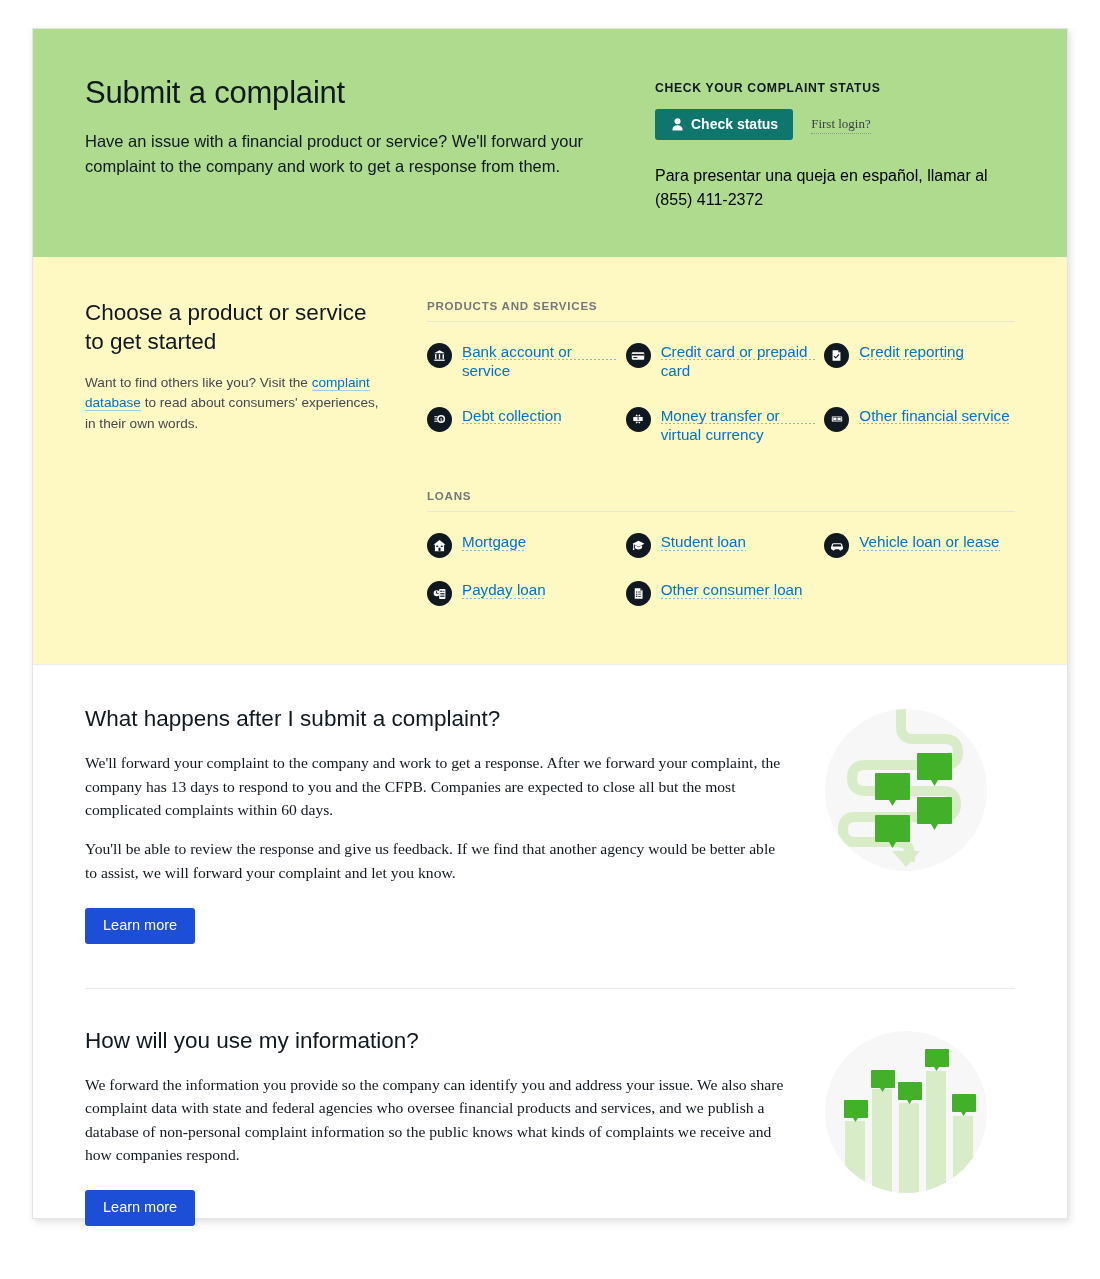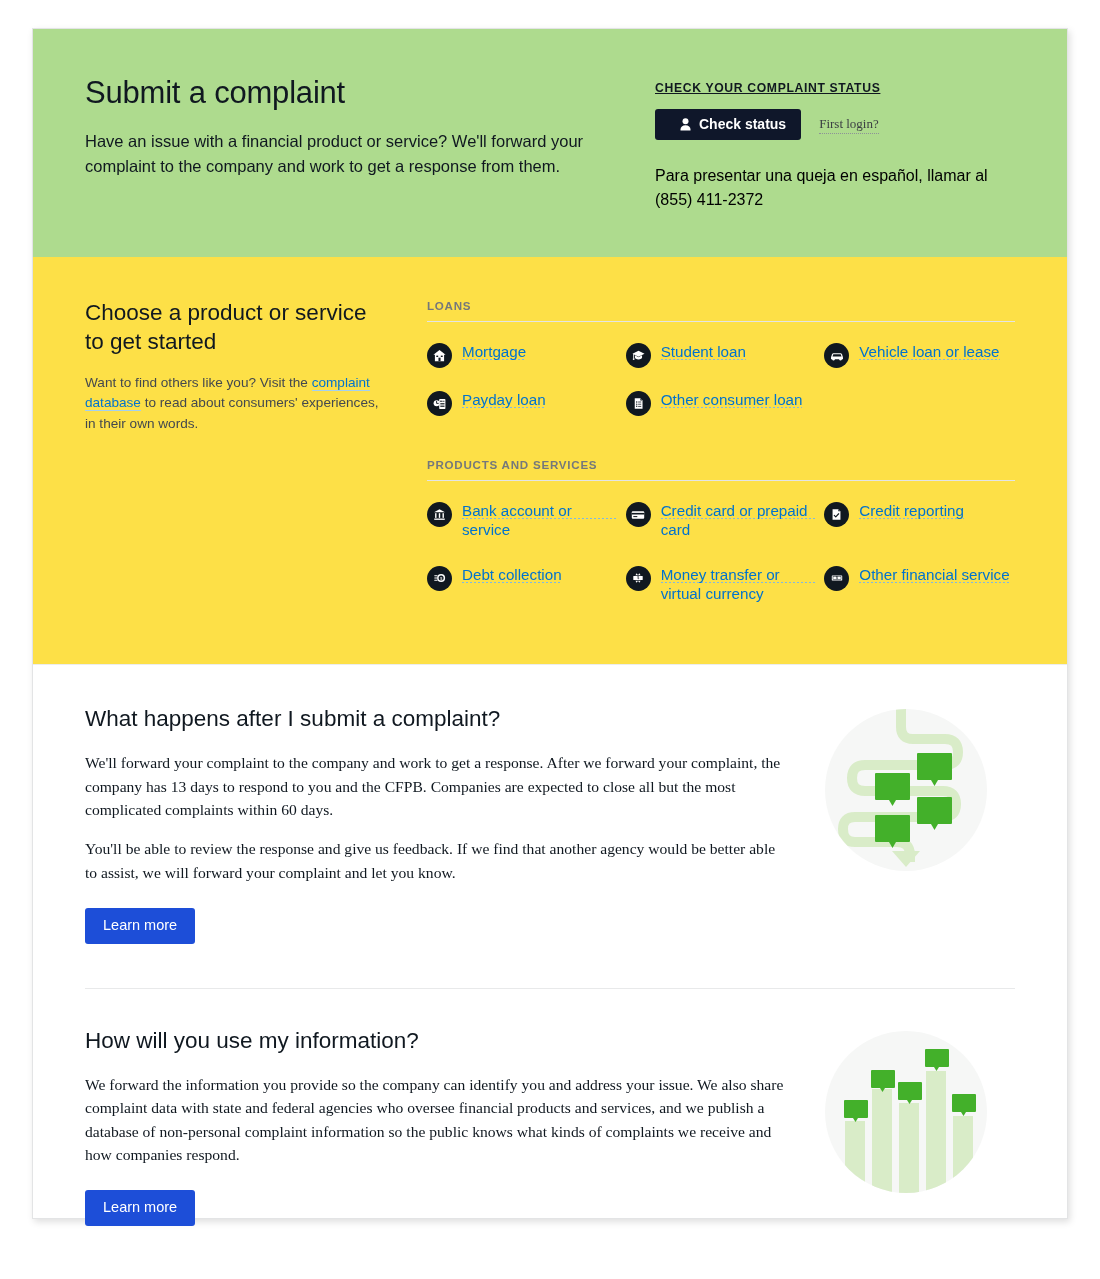--- a/index.html
+++ b/index.html
@@ -53,29 +53,28 @@
     max-width: 530px;
   }
   .hero-right { flex: 1; padding-top: 6px; }
   .status-kicker {
     font-size: 12.2px;
     font-weight: 700;
     letter-spacing: 0.65px;
     color: #101820;
     margin: 0 0 14px 0;
     text-transform: uppercase;
-    text-decoration: underline;
   }
   .status-row { display: flex; align-items: center; gap: 18px; }
   .btn-check {
-    background: #0f172a;
+    background: #0f766e;
     color: #ffffff;
     border: 0;
     border-radius: 3px;
-    padding: 8px 15px 9px 25px;
+    padding: 8px 15px 9px 17px;
     font-size: 14px;
     font-weight: 600;
     font-family: "Liberation Sans", sans-serif;
     display: inline-flex;
     align-items: center;
     gap: 8px;
     cursor: pointer;
     line-height: 1;
   }
   .btn-check svg { display: block; }
@@ -91,21 +90,21 @@
   .hero-es {
     font-size: 16px;
     line-height: 1.5;
     color: #000000;
     margin: 24px 0 0 0;
     max-width: 360px;
   }
 
   
   .chooser {
-    background: #fde047;
+    background: #fef9c3;
     border-bottom: 1px solid #eceded;
     padding: 42px 52px 58px 52px;
     display: flex;
     gap: 22px;
   }
   .chooser-left { width: 320px; flex: none; padding-right: 20px; }
   .chooser-title {
     font-size: 22.5px;
     font-weight: 400;
     color: #101820;
@@ -266,20 +265,102 @@
     <div class="chooser-left">
       <h2 class="chooser-title">Choose a product or service to get started</h2>
       <p class="chooser-p">
         <span>Want to find others like you? Visit the </span><a class="ilink" href="#">complaint database</a><span> to read about consumers' experiences, in their own words.</span>
       </p>
     </div>
 
     <div class="chooser-right">
 
       <div class="group">
+        <p class="group-label">PRODUCTS AND SERVICES</p>
+        <hr class="group-rule">
+        <div class="prod-grid">
+
+          <a class="prod" href="#">
+            <span class="prod-icon">
+              <svg width="15" height="15" viewBox="0 0 16 16" aria-hidden="true">
+                <path d="M8 2.3L2.2 5.6h11.6L8 2.3z" fill="#ffffff"></path>
+                <rect x="3.3" y="6.6" width="1.5" height="5.0" fill="#ffffff"></rect>
+                <rect x="7.25" y="6.6" width="1.5" height="5.0" fill="#ffffff"></rect>
+                <rect x="11.2" y="6.6" width="1.5" height="5.0" fill="#ffffff"></rect>
+                <rect x="2.4" y="12.3" width="11.2" height="1.4" fill="#ffffff"></rect>
+              </svg>
+            </span>
+            <span class="prod-label">Bank account or service</span>
+          </a>
+
+          <a class="prod" href="#">
+            <span class="prod-icon">
+              <svg width="16" height="16" viewBox="0 0 16 16" aria-hidden="true">
+                <rect x="1.8" y="4.2" width="12.4" height="7.6" rx="1.0" fill="#ffffff"></rect>
+                <rect x="1.8" y="5.9" width="12.4" height="1.6" fill="#101820"></rect>
+                <rect x="3.3" y="9.1" width="4.0" height="1.0" fill="#101820"></rect>
+              </svg>
+            </span>
+            <span class="prod-label">Credit card or prepaid card</span>
+          </a>
+
+          <a class="prod" href="#">
+            <span class="prod-icon">
+              <svg width="15" height="15" viewBox="0 0 16 16" aria-hidden="true">
+                <path d="M3.8 2.3h6.1l2.3 2.3v9.1H3.8V2.3z" fill="#ffffff"></path>
+                <path d="M9.9 2.3l2.3 2.3H9.9V2.3z" fill="#101820"></path>
+                <path d="M5.6 8.9l1.6 1.7 3.1-3.4" stroke="#101820" stroke-width="1.2" fill="none" stroke-linecap="round" stroke-linejoin="round"></path>
+              </svg>
+            </span>
+            <span class="prod-label">Credit reporting</span>
+          </a>
+
+          <a class="prod" href="#">
+            <span class="prod-icon">
+              <svg width="16" height="16" viewBox="0 0 16 16" aria-hidden="true">
+                <circle cx="9.1" cy="8.0" r="4.0" fill="#ffffff"></circle>
+                <circle cx="9.1" cy="8.0" r="2.5" fill="#101820"></circle>
+                <text x="9.1" y="9.5" font-size="4.3" fill="#ffffff" text-anchor="middle" font-family="Liberation Sans, sans-serif">$</text>
+                <rect x="2.2" y="5.3" width="3.4" height="0.95" rx="0.4" fill="#ffffff"></rect>
+                <rect x="2.2" y="7.5" width="3.4" height="0.95" rx="0.4" fill="#ffffff"></rect>
+                <rect x="2.2" y="9.7" width="3.4" height="0.95" rx="0.4" fill="#ffffff"></rect>
+              </svg>
+            </span>
+            <span class="prod-label">Debt collection</span>
+          </a>
+
+          <a class="prod" href="#">
+            <span class="prod-icon">
+              <svg width="16" height="16" viewBox="0 0 16 16" aria-hidden="true">
+                <rect x="3.3" y="6.1" width="9.4" height="3.9" rx="0.5" fill="#ffffff"></rect>
+                <text x="8" y="9.3" font-size="4.0" fill="#101820" text-anchor="middle" font-family="Liberation Sans, sans-serif">$</text>
+                <path d="M5.4 5.3L6.7 3.3 8.0 5.3z" fill="#ffffff"></path>
+                <path d="M8.0 5.3L9.3 3.3 10.6 5.3z" fill="#ffffff"></path>
+                <path d="M5.4 10.8L6.7 12.8 8.0 10.8z" fill="#ffffff"></path>
+                <path d="M8.0 10.8L9.3 12.8 10.6 10.8z" fill="#ffffff"></path>
+              </svg>
+            </span>
+            <span class="prod-label">Money transfer or virtual currency</span>
+          </a>
+
+          <a class="prod" href="#">
+            <span class="prod-icon">
+              <svg width="16" height="16" viewBox="0 0 16 16" aria-hidden="true">
+                <rect x="2.8" y="5.4" width="10.4" height="5.2" rx="0.5" fill="#ffffff"></rect>
+                <rect x="4.0" y="6.5" width="8.0" height="3.0" fill="none" stroke="#101820" stroke-width="0.5"></rect>
+                <text x="8" y="9.4" font-size="4.3" fill="#101820" text-anchor="middle" font-family="Liberation Sans, sans-serif">$</text>
+              </svg>
+            </span>
+            <span class="prod-label">Other financial service</span>
+          </a>
+
+        </div>
+      </div>
+
+      <div class="group">
         <p class="group-label">LOANS</p>
         <hr class="group-rule">
         <div class="prod-grid">
 
           <a class="prod" href="#">
             <span class="prod-icon">
               <svg width="15" height="15" viewBox="0 0 16 16" aria-hidden="true">
                 <path d="M8 2.2L1.5 7.3h1.6V14h9.8V7.3h1.6L8 2.2z" fill="#ffffff"></path>
                 <rect x="6.9" y="10.3" width="2.2" height="3.7" fill="#101820"></rect>
                 <rect x="4.6" y="8.1" width="2.0" height="1.5" fill="#101820"></rect>
@@ -336,102 +417,20 @@
                 <path d="M10 2.4l2.3 2.3H10V2.4z" fill="#101820"></path>
                 <circle cx="6.1" cy="6.4" r="0.75" fill="#101820"></circle>
                 <rect x="7.6" y="6.0" width="3.3" height="0.8" fill="#101820"></rect>
                 <circle cx="6.1" cy="8.7" r="0.75" fill="#101820"></circle>
                 <rect x="7.6" y="8.3" width="3.3" height="0.8" fill="#101820"></rect>
                 <circle cx="6.1" cy="11.0" r="0.75" fill="#101820"></circle>
                 <rect x="7.6" y="10.6" width="3.3" height="0.8" fill="#101820"></rect>
               </svg>
             </span>
             <span class="prod-label">Other consumer loan</span>
-          </a>
-
-        </div>
-      </div>
-
-      <div class="group">
-        <p class="group-label">PRODUCTS AND SERVICES</p>
-        <hr class="group-rule">
-        <div class="prod-grid">
-
-          <a class="prod" href="#">
-            <span class="prod-icon">
-              <svg width="15" height="15" viewBox="0 0 16 16" aria-hidden="true">
-                <path d="M8 2.3L2.2 5.6h11.6L8 2.3z" fill="#ffffff"></path>
-                <rect x="3.3" y="6.6" width="1.5" height="5.0" fill="#ffffff"></rect>
-                <rect x="7.25" y="6.6" width="1.5" height="5.0" fill="#ffffff"></rect>
-                <rect x="11.2" y="6.6" width="1.5" height="5.0" fill="#ffffff"></rect>
-                <rect x="2.4" y="12.3" width="11.2" height="1.4" fill="#ffffff"></rect>
-              </svg>
-            </span>
-            <span class="prod-label">Bank account or service</span>
-          </a>
-
-          <a class="prod" href="#">
-            <span class="prod-icon">
-              <svg width="16" height="16" viewBox="0 0 16 16" aria-hidden="true">
-                <rect x="1.8" y="4.2" width="12.4" height="7.6" rx="1.0" fill="#ffffff"></rect>
-                <rect x="1.8" y="5.9" width="12.4" height="1.6" fill="#101820"></rect>
-                <rect x="3.3" y="9.1" width="4.0" height="1.0" fill="#101820"></rect>
-              </svg>
-            </span>
-            <span class="prod-label">Credit card or prepaid card</span>
-          </a>
-
-          <a class="prod" href="#">
-            <span class="prod-icon">
-              <svg width="15" height="15" viewBox="0 0 16 16" aria-hidden="true">
-                <path d="M3.8 2.3h6.1l2.3 2.3v9.1H3.8V2.3z" fill="#ffffff"></path>
-                <path d="M9.9 2.3l2.3 2.3H9.9V2.3z" fill="#101820"></path>
-                <path d="M5.6 8.9l1.6 1.7 3.1-3.4" stroke="#101820" stroke-width="1.2" fill="none" stroke-linecap="round" stroke-linejoin="round"></path>
-              </svg>
-            </span>
-            <span class="prod-label">Credit reporting</span>
-          </a>
-
-          <a class="prod" href="#">
-            <span class="prod-icon">
-              <svg width="16" height="16" viewBox="0 0 16 16" aria-hidden="true">
-                <circle cx="9.1" cy="8.0" r="4.0" fill="#ffffff"></circle>
-                <circle cx="9.1" cy="8.0" r="2.5" fill="#101820"></circle>
-                <text x="9.1" y="9.5" font-size="4.3" fill="#ffffff" text-anchor="middle" font-family="Liberation Sans, sans-serif">$</text>
-                <rect x="2.2" y="5.3" width="3.4" height="0.95" rx="0.4" fill="#ffffff"></rect>
-                <rect x="2.2" y="7.5" width="3.4" height="0.95" rx="0.4" fill="#ffffff"></rect>
-                <rect x="2.2" y="9.7" width="3.4" height="0.95" rx="0.4" fill="#ffffff"></rect>
-              </svg>
-            </span>
-            <span class="prod-label">Debt collection</span>
-          </a>
-
-          <a class="prod" href="#">
-            <span class="prod-icon">
-              <svg width="16" height="16" viewBox="0 0 16 16" aria-hidden="true">
-                <rect x="3.3" y="6.1" width="9.4" height="3.9" rx="0.5" fill="#ffffff"></rect>
-                <text x="8" y="9.3" font-size="4.0" fill="#101820" text-anchor="middle" font-family="Liberation Sans, sans-serif">$</text>
-                <path d="M5.4 5.3L6.7 3.3 8.0 5.3z" fill="#ffffff"></path>
-                <path d="M8.0 5.3L9.3 3.3 10.6 5.3z" fill="#ffffff"></path>
-                <path d="M5.4 10.8L6.7 12.8 8.0 10.8z" fill="#ffffff"></path>
-                <path d="M8.0 10.8L9.3 12.8 10.6 10.8z" fill="#ffffff"></path>
-              </svg>
-            </span>
-            <span class="prod-label">Money transfer or virtual currency</span>
-          </a>
-
-          <a class="prod" href="#">
-            <span class="prod-icon">
-              <svg width="16" height="16" viewBox="0 0 16 16" aria-hidden="true">
-                <rect x="2.8" y="5.4" width="10.4" height="5.2" rx="0.5" fill="#ffffff"></rect>
-                <rect x="4.0" y="6.5" width="8.0" height="3.0" fill="none" stroke="#101820" stroke-width="0.5"></rect>
-                <text x="8" y="9.4" font-size="4.3" fill="#101820" text-anchor="middle" font-family="Liberation Sans, sans-serif">$</text>
-              </svg>
-            </span>
-            <span class="prod-label">Other financial service</span>
           </a>
 
         </div>
       </div>
 
     </div>
   </div>
 
   <div class="info">
     <div class="info-inner">

